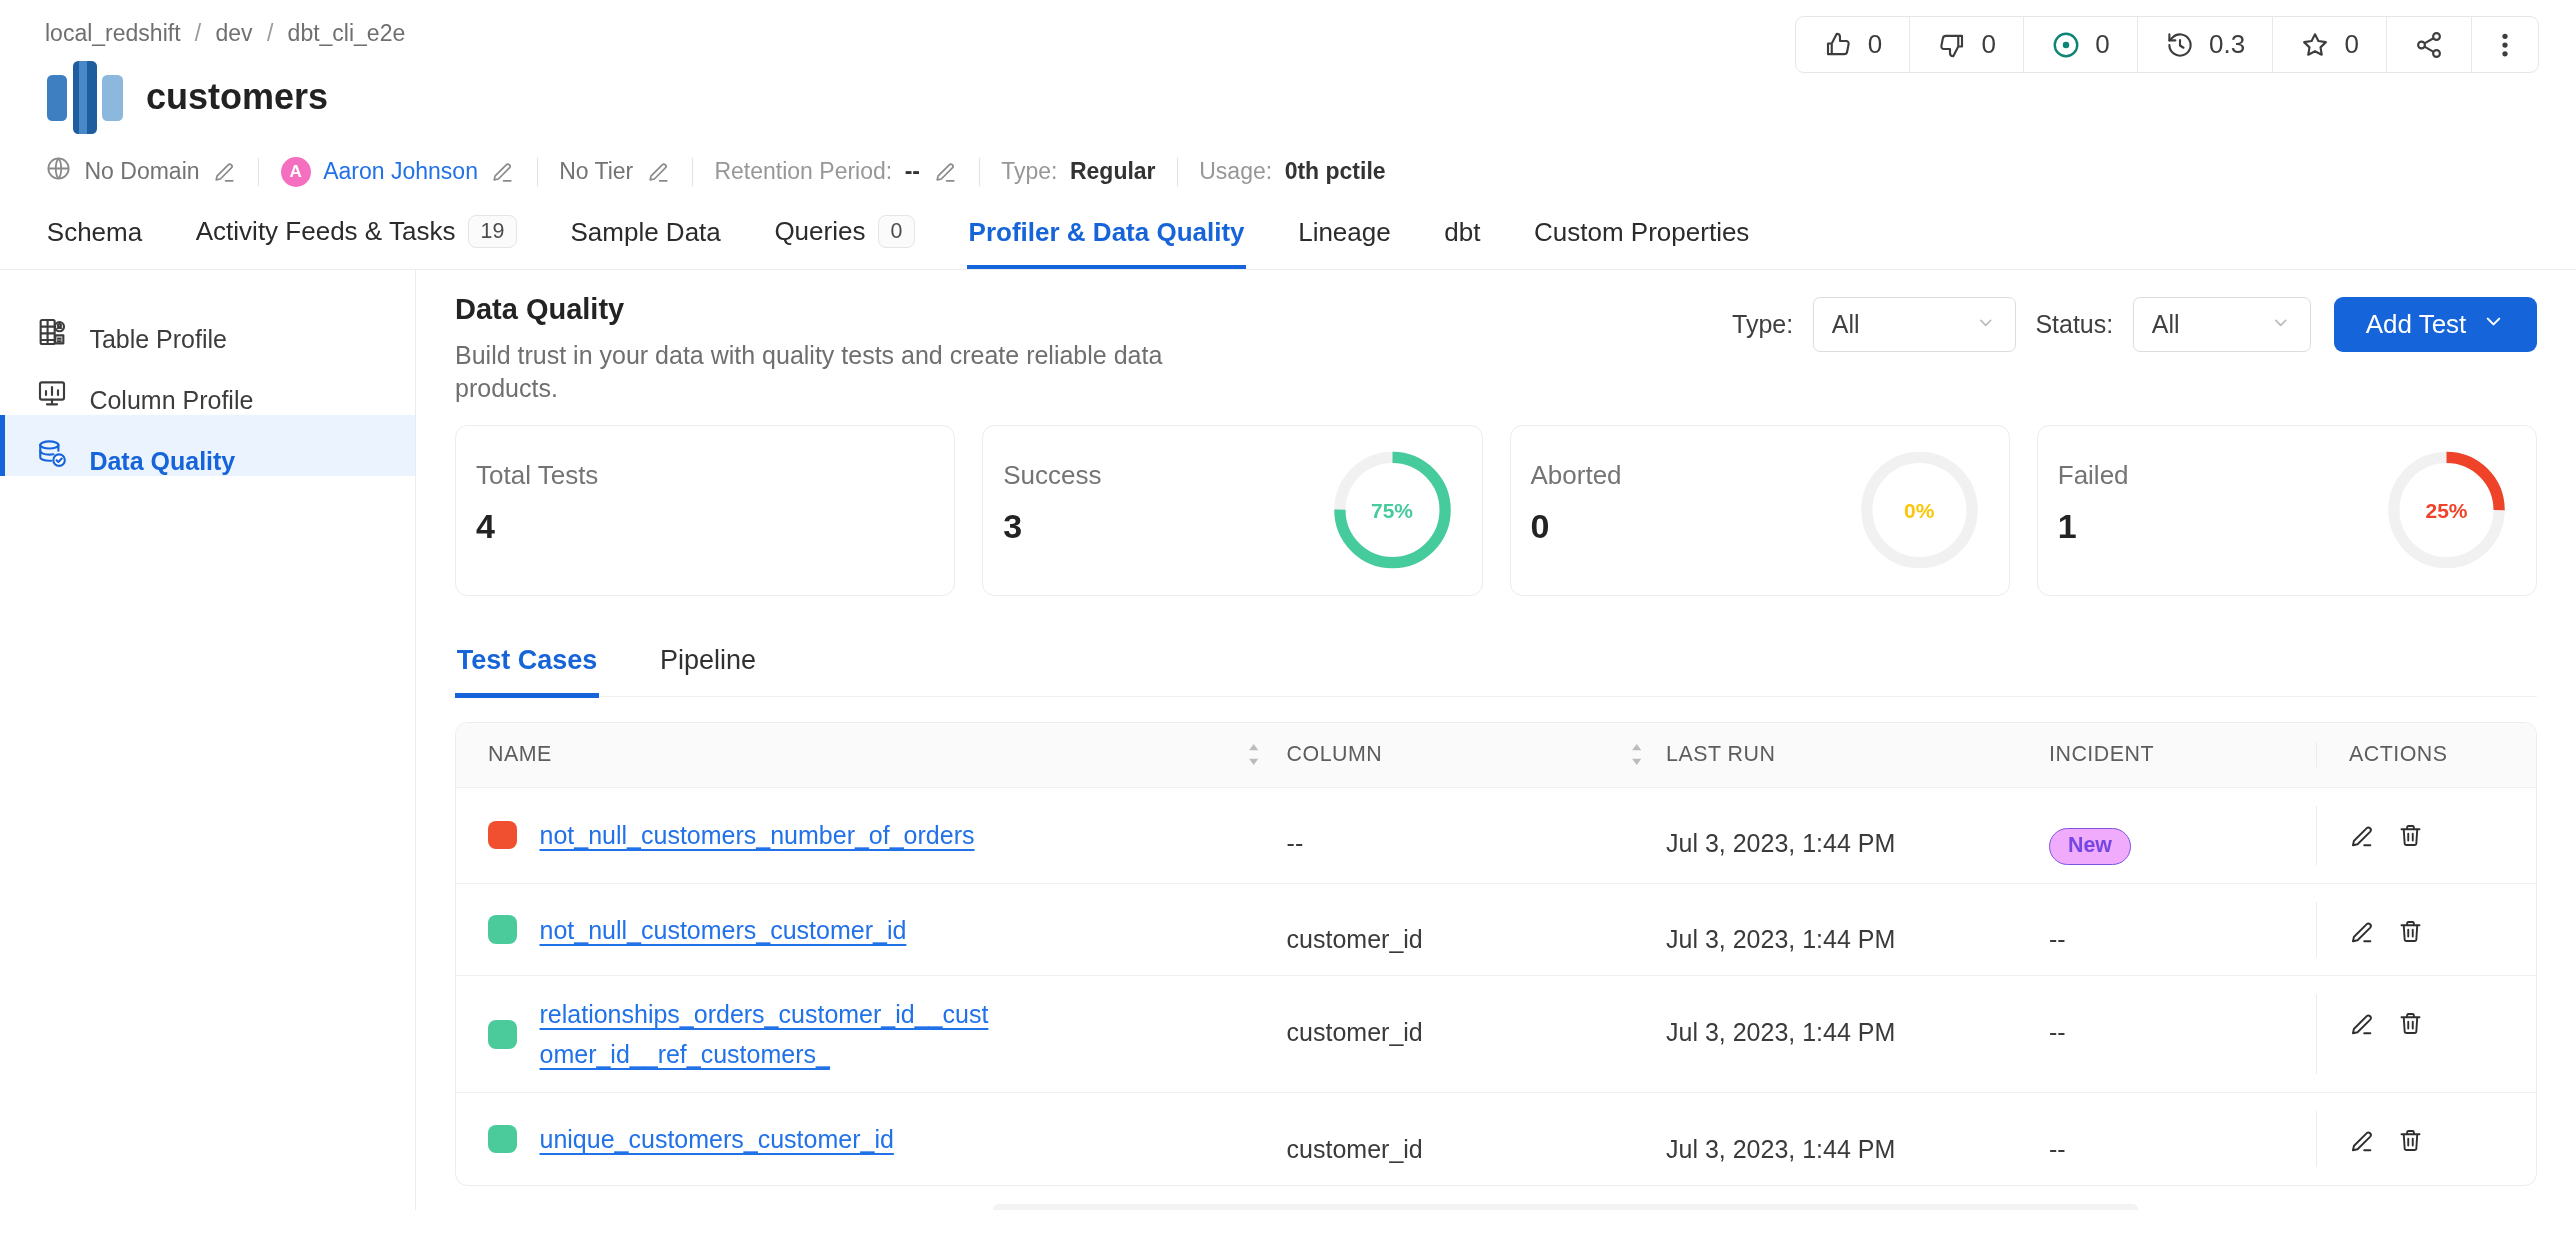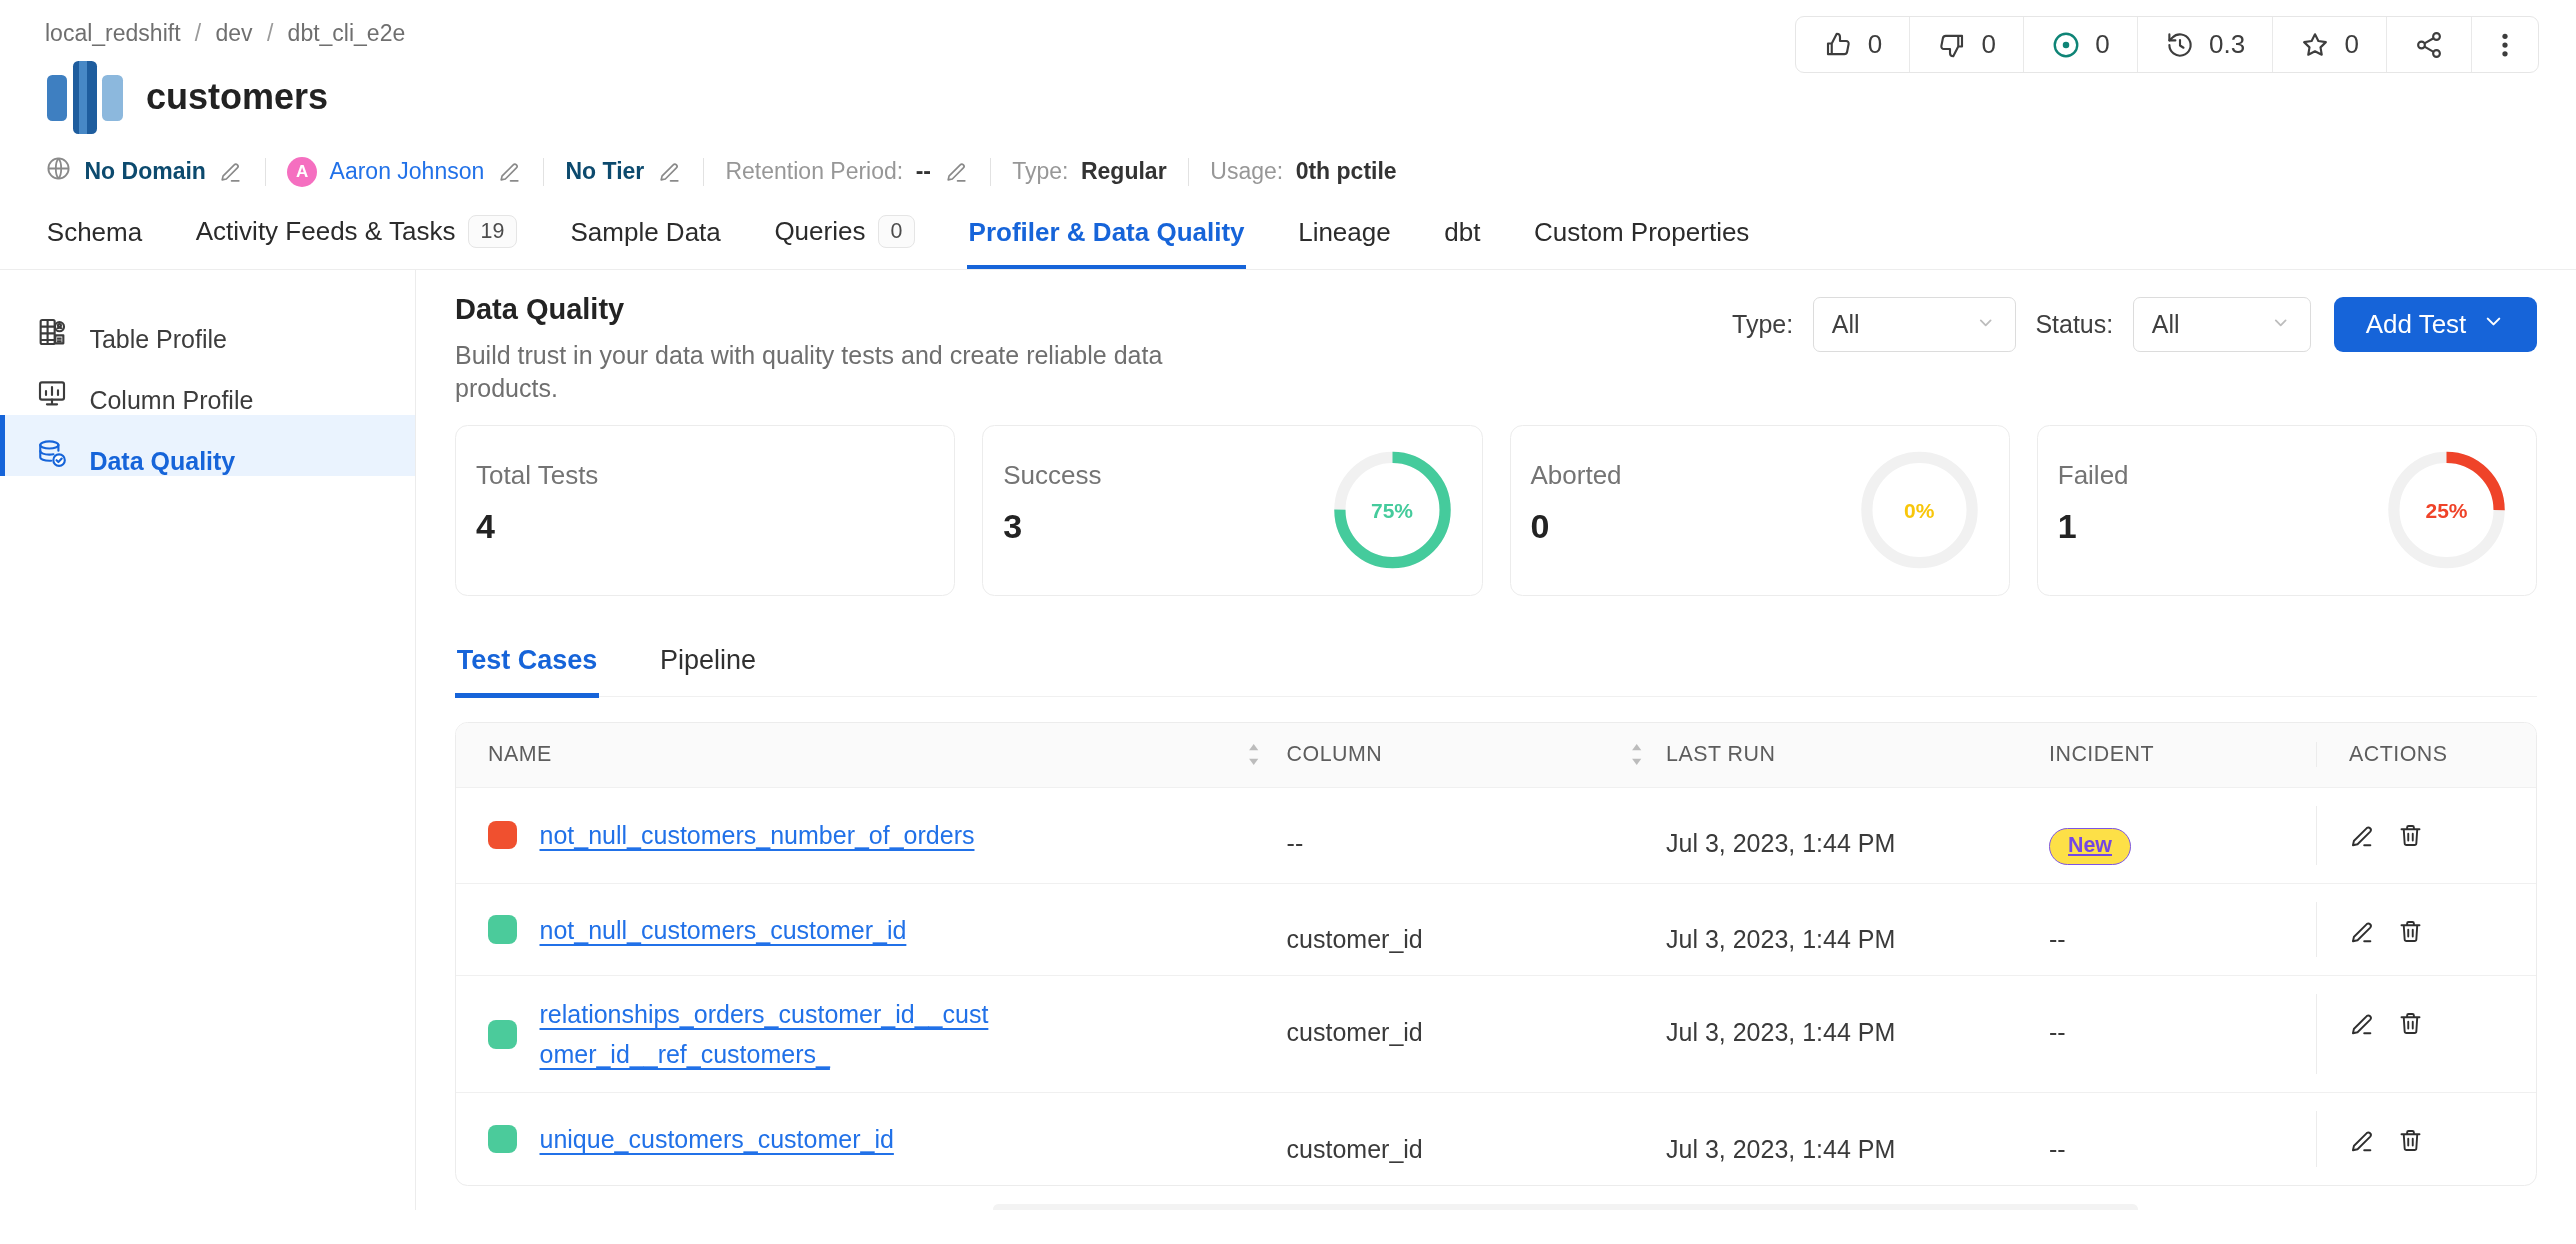--- a/index.html
+++ b/index.html
@@ -25,21 +25,21 @@
   .entity-logo span { position:absolute; border-radius:5.3px; }
   .entity-logo .b1 { left:1.8px;  top:14.3px; width:20.5px; height:46px; background:#3e7fc1; }
   .entity-logo .b2 { left:28px; top:0;    width:24px; height:73px; background:#1e5d9e; }
   .entity-logo .b2:after { content:""; position:absolute; left:6.2px; top:0; width:8px; height:73px; background:#4788c6; }
   .entity-logo .b3 { left:57px; top:14.3px; width:20.5px; height:46px; background:#8cb8dd; }
   .page-title { font-size:36px; font-weight:700; color:#222; }
 
   .meta-row { display:flex; align-items:center; gap:21.4px; font-size:23px; margin-bottom:21.4px; }
   .meta-item { display:flex; align-items:center; gap:12.5px; }
   .meta-div { width:0.9px; height:28.5px; background:#e2e2e2; }
-  .meta-dark { color:#0c4a6e; font-weight:700; }
+  .meta-dark { color:#737373; font-weight:400; }
   .meta-gray { color:#979797; }
   .meta-strong { color:#333; font-weight:700; }
   .owner-link { color:#2171e8; cursor:pointer; }
   .avatar { width:30px; height:30px; border-radius:50%; background:#f56fc0; color:#fff;
     font-size:17px; display:flex; align-items:center; justify-content:center; font-weight:600; }
   .edit-pencil { color:#8a8a8a; cursor:pointer; display:flex; }
 
   .main-tabs { display:flex; gap:50px; align-items:flex-end; }
   .tab { font-size:26px; color:#2b2b2b; padding:5.3px 1.8px 21.4px; position:relative;
     display:flex; align-items:center; gap:12.5px; cursor:pointer; white-space:nowrap; }
@@ -102,22 +102,22 @@
     display:flex; align-items:center; gap:21.4px; }
   .sort-icon { margin-left:auto; margin-right:23px; color:#bcbcbc; display:flex; flex-direction:column; gap:1.8px; cursor:pointer; }
   .body-row { border-top:0.9px solid #f0f0f0; padding:18px 0; font-size:25px; color:#3a3a3a; }
   .body-row .c-name { align-items:center; gap:23px; }
   .status-square { width:28.5px; height:28.5px; border-radius:8px; flex:0 0 auto; }
   .test-link { color:#2171e8; text-decoration:underline; text-underline-offset:4.5px;
     word-break:break-all; max-width:450px; line-height:1.6; cursor:pointer; }
   .cell-top { padding-top:19.6px; line-height:36px; }
   .c-actions.cell-top { padding-top:16px; align-items:flex-start; }
   .icon-btn { cursor:pointer; color:#2f2f2f; display:flex; }
-  .incident-badge { display:inline-block; border:1.8px solid #7d55e3; background:#fde047; color:#7447e3;
-    font-size:21.4px; font-weight:600; border-radius:890px; padding:3.6px 18px; line-height:1.3;text-decoration:underline; }
+  .incident-badge { display:inline-block; border:1.8px solid #7d55e3; background:#f0abfc; color:#7447e3;
+    font-size:21.4px; font-weight:600; border-radius:890px; padding:3.6px 18px; line-height:1.3; }
 
   .page-bottom-bar { position:absolute; left:577px; bottom:0; width:1145px; height:6.2px;
     background:#f3f3f3; border-radius:5.3px 5.3px 0 0; }
 </style>
 </head>
 <body>
 
 <div class="header">
 
   <div class="breadcrumb">

